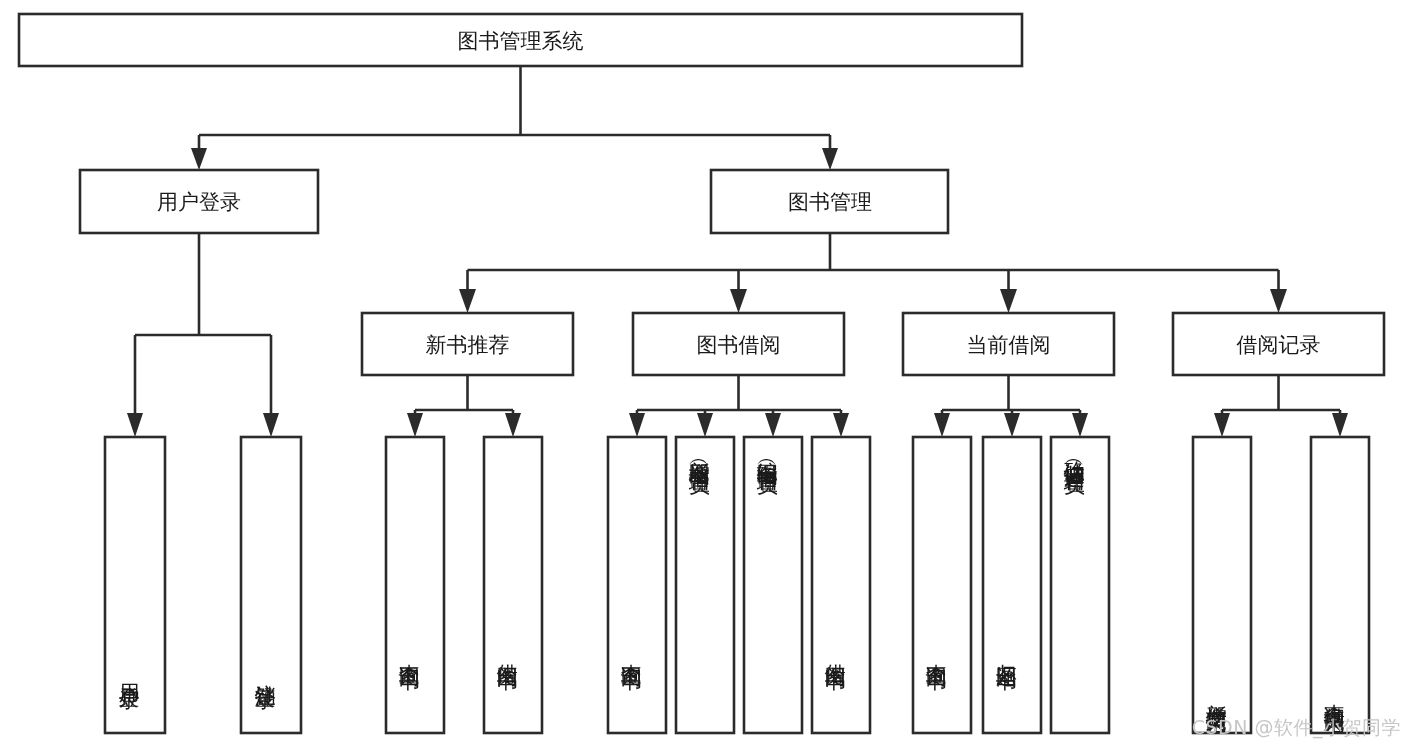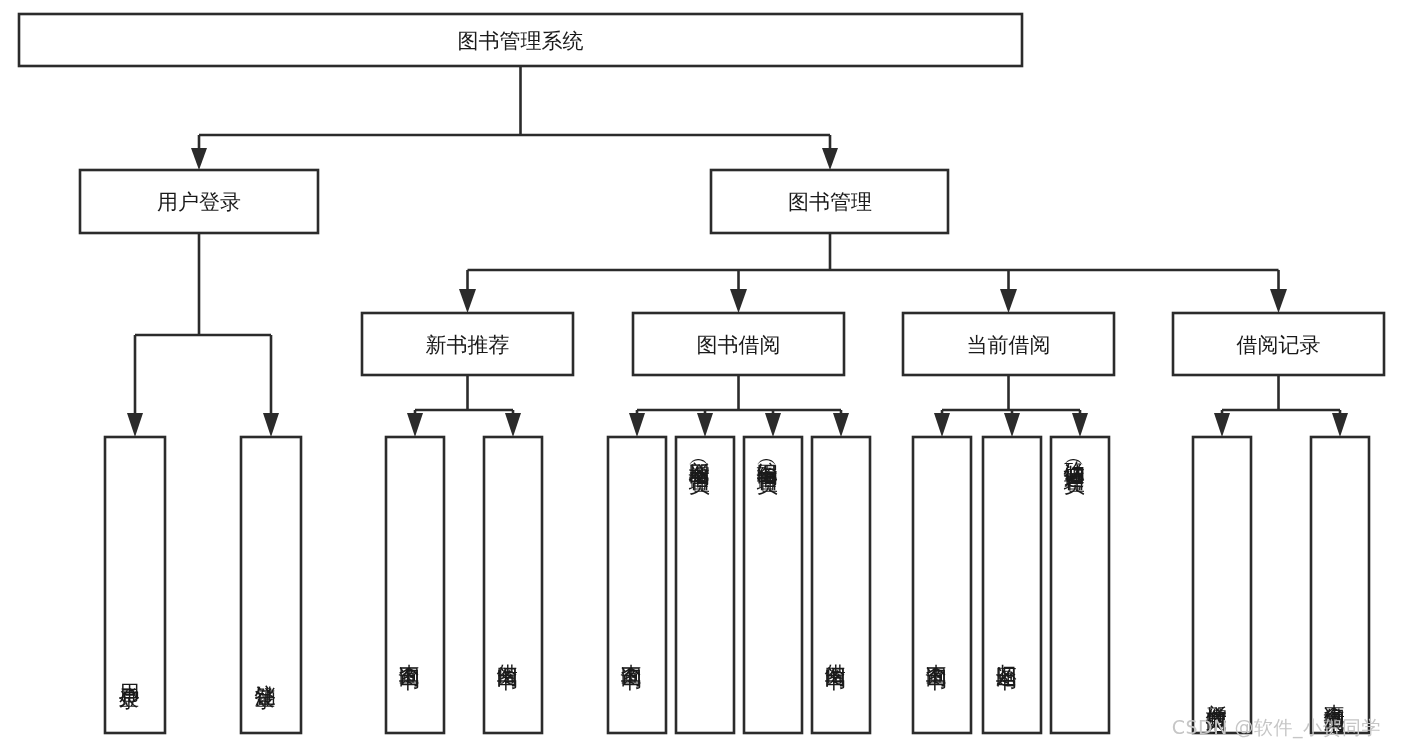--- a/index.html
+++ b/index.html
@@ -55,21 +55,21 @@
     font-size: 21px;
     line-height: 1.16;
     color: #1a1a1a;
     letter-spacing: 2px;
     white-space: nowrap;
     text-align: left;
     pointer-events: none;
   }
   #watermark {
     position: absolute;
-    right: 24px;
+    right: 4px;
     bottom: 6px;
     font-family: "DejaVu Sans", "Liberation Sans", sans-serif;
     font-size: 19px;
     color: #c6c6c6;
     letter-spacing: 0.5px;
     white-space: nowrap;
   }
 </style>
 </head>
 <body>

